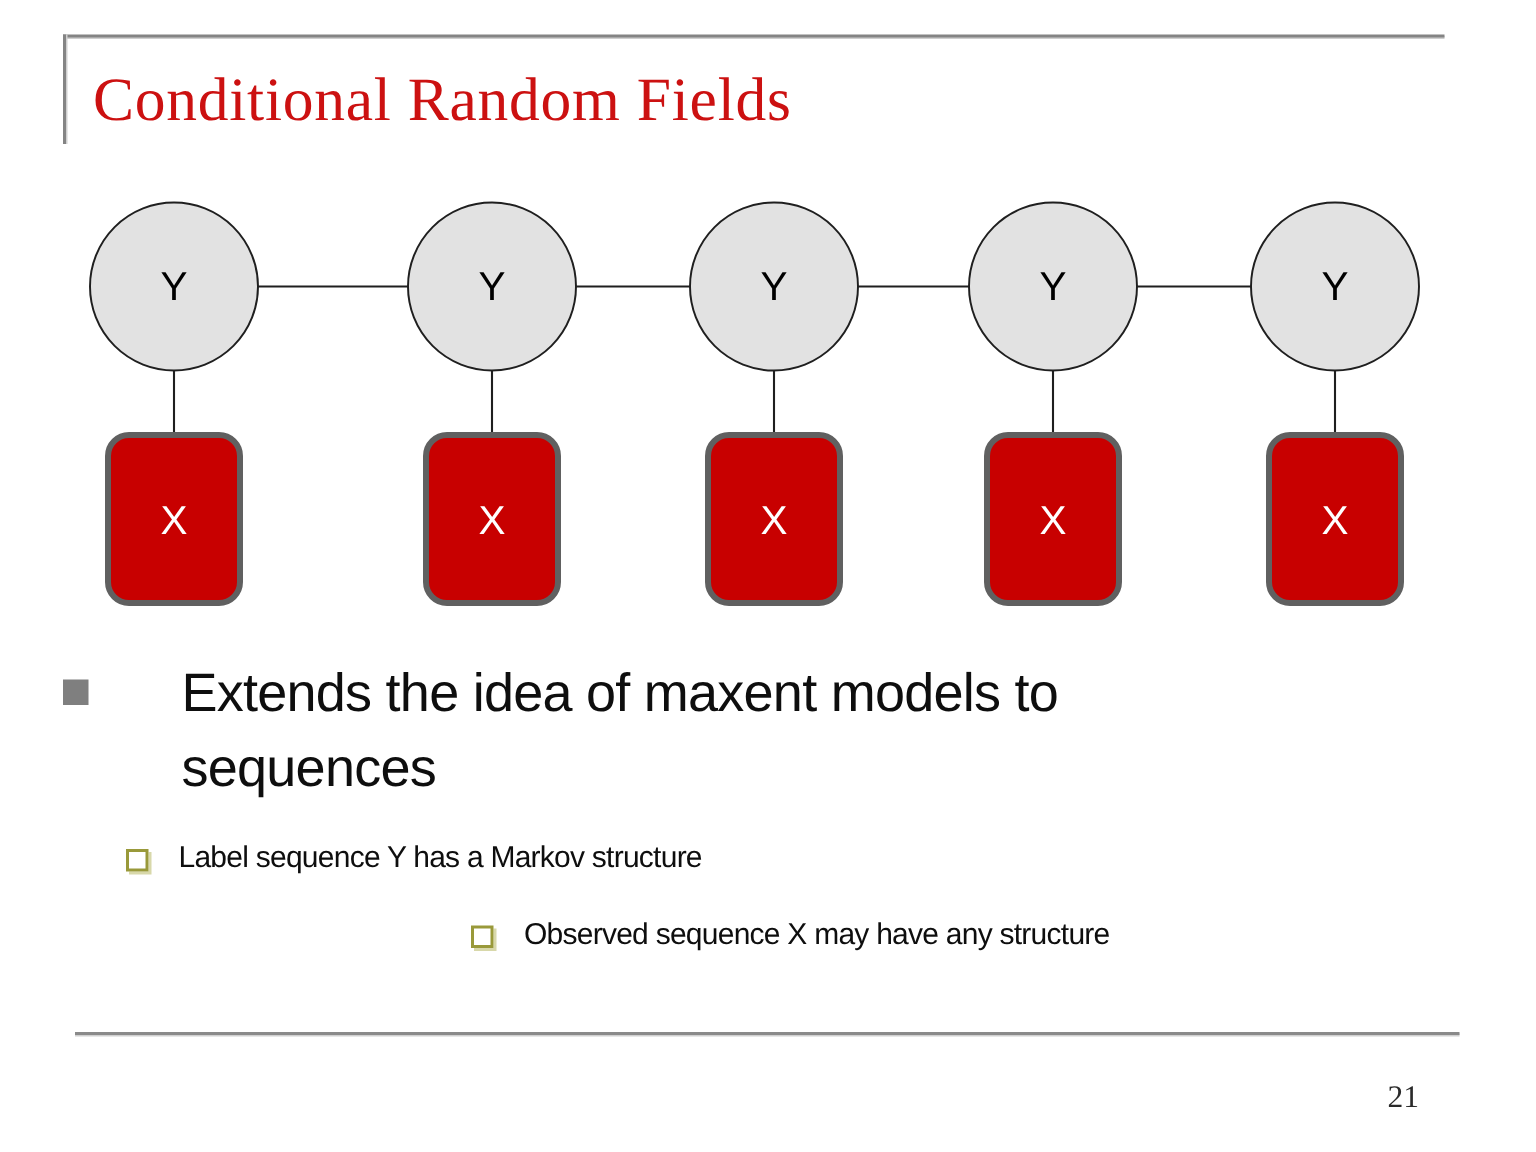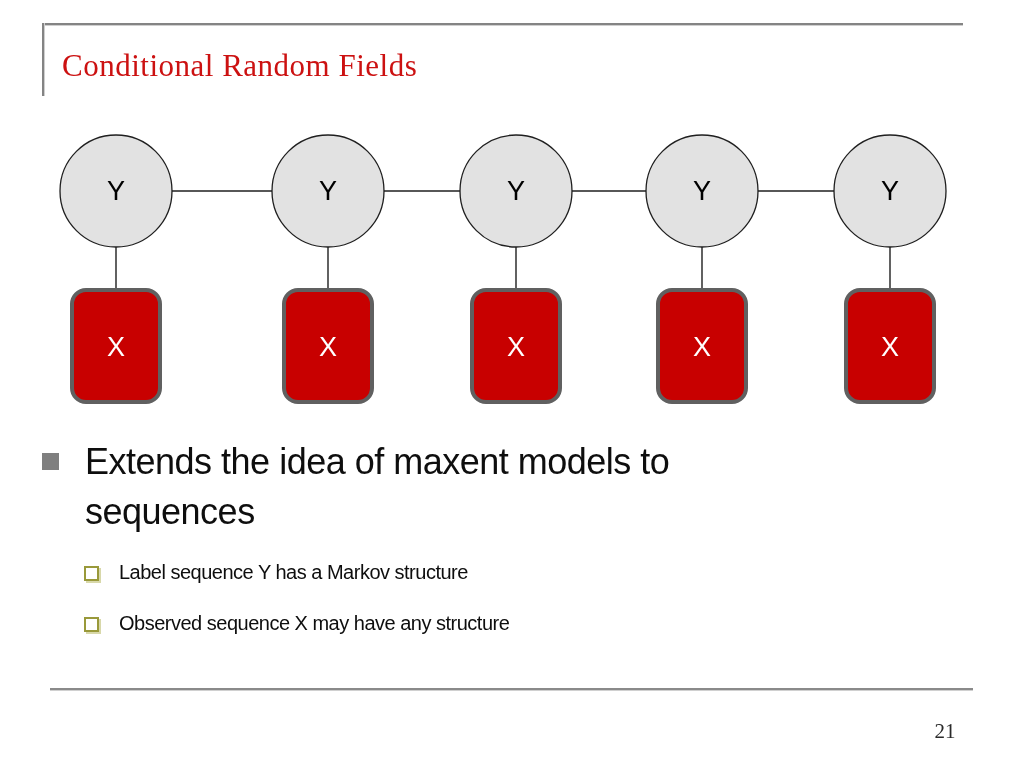--- a/index.html
+++ b/index.html
@@ -14,49 +14,49 @@
     position:absolute;left:42px;top:23px;width:921px;height:2px;
     background:#848484;box-shadow:0 1px 0 #cfcfcf;
   }
   .title-rule-left{
     position:absolute;left:42px;top:23px;width:2px;height:73px;
     background:#848484;box-shadow:1px 0 0 #cfcfcf;
   }
   .slide-title{
     position:absolute;left:62px;top:40px;margin:0;
     font-family:"Liberation Serif",serif;font-weight:normal;
-    font-size:31px;line-height:52px;color:#cc1111;
+    font-size:41px;line-height:52px;color:#cc1111;
     white-space:nowrap;letter-spacing:0.5px;
   }
   
   #diagram{position:absolute;left:0;top:0;}
   
   .bullets{position:absolute;left:40px;top:437px;width:930px;color:#0e0e0e;}
   .bullet{display:flex;align-items:flex-start;}
-  .bullet.l1{font-size:36px;line-height:50px;letter-spacing:-0.5px;}
+  .bullet.l1{font-size:36px;line-height:50px;letter-spacing:-0.5px;gap:36px;}
   .bullet.l1 .marker{
     flex:none;width:17px;height:17px;background:#7f7f7f;
     margin:16px 26px 0 2px;
   }
   .bullet.l1 .btext{width:660px;}
   .bullet.l2{font-size:20px;line-height:42px;letter-spacing:-0.5px;margin-left:44px;}
   .bullet.l2.first{margin-top:14px;}
-  .bullet.l2 + .bullet.l2{margin-top:9px;}
+  .bullet.l2 + .bullet.l2{margin-top:9px;justify-content:center;}
   .bullet.l2 .marker{
     flex:none;width:11px;height:11px;background:#ffffff;
     border:2px solid #99993a;box-shadow:2px 2px 0 #d8d8aa;
     margin:15px 20px 0 0;
   }
   
   .footer-rule{
     position:absolute;left:50px;top:688px;width:923px;height:2px;
     background:#8a8a8a;box-shadow:0 1px 0 #d0d0d0;
   }
   .page-number{
-    position:absolute;left:925px;top:719px;width:40px;text-align:center;
+    position:absolute;left:925px;top:719px;width:40px;text-align:left;
     font-family:"Liberation Serif",serif;font-size:21px;color:#2a2a2a;
   }
 </style>
 </head>
 <body>
 
 <div class="title-rule-top"></div>
 <div class="title-rule-left"></div>
 <h1 class="slide-title">Conditional Random Fields</h1>
 

